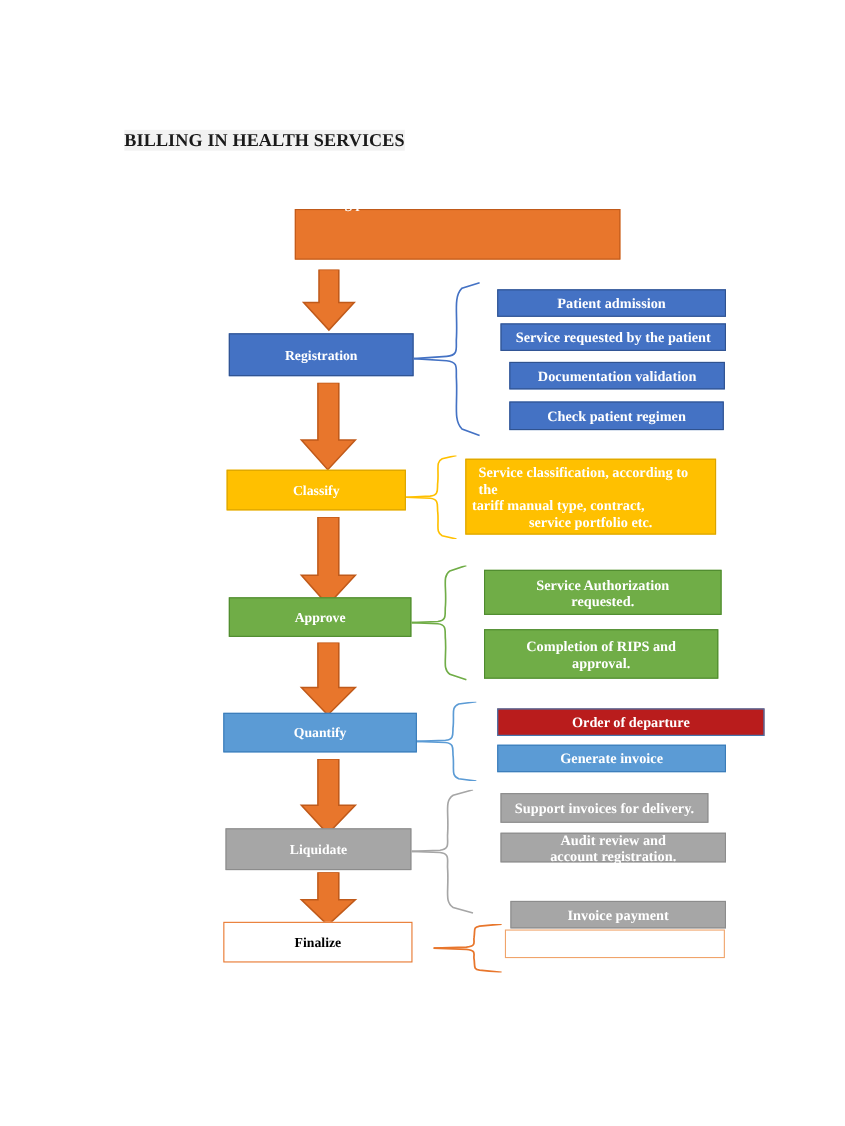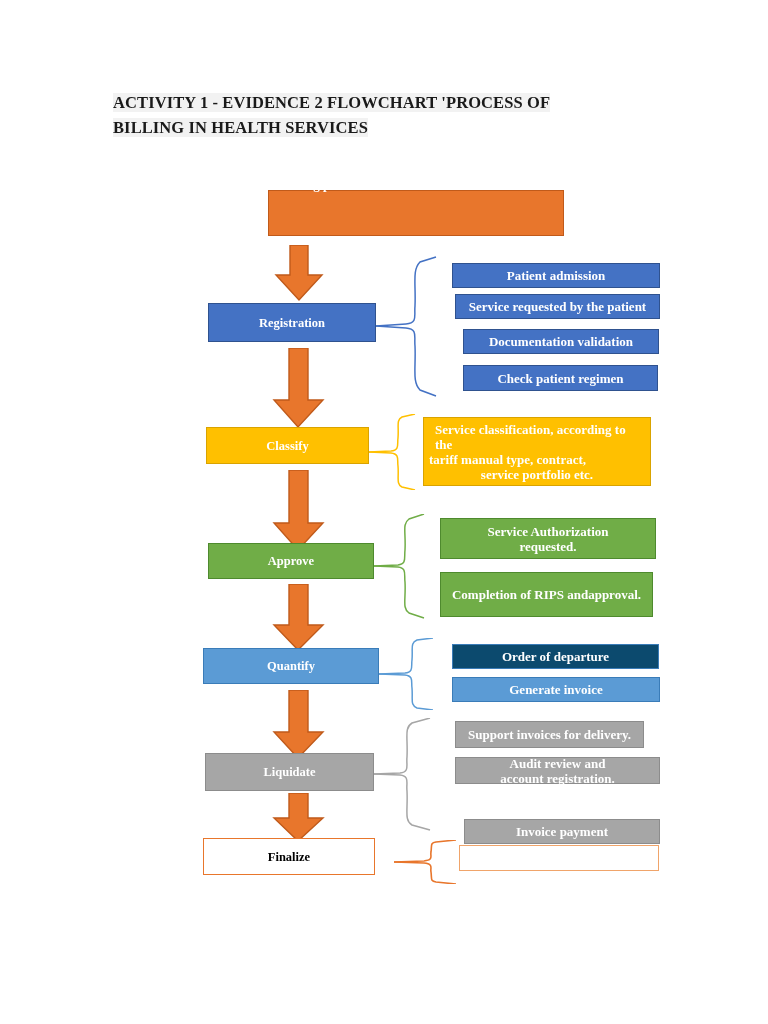--- a/index.html
+++ b/index.html
@@ -84,21 +84,21 @@
   .note-lines { display:block; width:100%; }
   .note-lines span { display:block; }
   .l-center { text-align:center; }
   .l-left   { text-align:left; }
   .l-ind    { text-align:left; padding-left:6px; }
 </style>
 </head>
 <body>
 
 <div id="doc-title">
-  <span class="hl">ACTIVITY 1 - EVIDENCE 2 FLOWCHART 'PROCESS OF</span><br>
+  <br>
   <span class="hl">BILLING IN HEALTH SERVICES</span>
 </div>
 
 <div class="node head" style="left:268px; top:190px; width:296px; height:46px; background:#E8762C; border:1px solid #C05A1A; flex-direction:column; justify-content:center; align-items:stretch;">
   <span style="text-align:left;">Billing process in services of</span>
   <span class="head-line2">health</span>
 </div>
 
 <svg class="arrow" style="left:274px; top:245px;" width="50" height="57" viewBox="0 0 50 57">
   <polygon points="16,0 34,0 34,30 48,30 25,55 2,30 16,30" fill="#E8762C" stroke="#C05A1A" stroke-width="1.4"></polygon>
@@ -143,37 +143,37 @@
 
 <svg class="brace" style="left:374px; top:514px;" width="62" height="106" viewBox="0 0 62 106">
   <path d="M0,52 L24,51 C33,50 30,44 31,36 C32,18 28,10 35,5 L50,0" fill="none" stroke="#70AD47" stroke-width="1.5"></path>
   <path d="M0,52 L24,53 C33,54 30,60 31,68 C32,86 28,94 35,99 L50,104" fill="none" stroke="#70AD47" stroke-width="1.5"></path>
 </svg>
 
 <div class="sub" style="left:440px; top:518px; width:216px; height:41px; background:#70AD47; border:1px solid #4E8A2E; flex-direction:column;">
   <span>Service Authorization</span>
   <span>requested.</span>
 </div>
-<div class="sub" style="left:440px; top:572px; width:213px; height:45px; background:#70AD47; border:1px solid #4E8A2E; flex-direction:row;">
+<div class="sub" style="left:440px; top:572px; width:213px; height:45px; background:#70AD47; border:1px solid #4E8A2E; flex-direction:column;">
   <span>Completion of RIPS and</span>
   <span>approval.</span>
 </div>
 
 <svg class="arrow" style="left:272px; top:584px;" width="54" height="68" viewBox="0 0 54 68">
   <polygon points="17,0 36,0 36,41 51,41 26,66 2,41 17,41" fill="#E8762C" stroke="#C05A1A" stroke-width="1.4"></polygon>
 </svg>
 
 <div class="node" style="left:203px; top:648px; width:176px; height:36px; background:#5B9BD5; border:1px solid #3A7CB8;">Quantify</div>
 
 <svg class="brace" style="left:379px; top:638px;" width="66" height="72" viewBox="0 0 66 72">
   <path d="M0,36 L26,35 C35,34 32,28 33,22 C34,10 31,5 38,2 L54,0" fill="none" stroke="#5B9BD5" stroke-width="1.5"></path>
   <path d="M0,36 L26,37 C35,38 32,44 33,50 C34,62 31,67 38,70 L54,72" fill="none" stroke="#5B9BD5" stroke-width="1.5"></path>
 </svg>
 
-<div class="sub" style="left:452px; top:644px; width:207px; height:25px; background:#0c4a6e; border:1px solid #3A7CB8;">Order of departure</div>
+<div class="sub" style="left:452px; top:644px; width:243px; height:25px; background:#b91c1c; border:1px solid #3A7CB8;">Order of departure</div>
 <div class="sub" style="left:452px; top:677px; width:208px; height:25px; background:#5B9BD5; border:1px solid #3A7CB8;">Generate invoice</div>
 
 <svg class="arrow" style="left:272px; top:690px;" width="54" height="70" viewBox="0 0 54 70">
   <polygon points="17,0 36,0 36,42 51,42 26,68 2,42 17,42" fill="#E8762C" stroke="#C05A1A" stroke-width="1.4"></polygon>
 </svg>
 
 <div class="node" style="left:205px; top:753px; width:169px; height:38px; background:#A6A6A6; border:1px solid #8C8C8C;">Liquidate</div>
 
 <svg class="brace" style="left:374px; top:718px;" width="72" height="114" viewBox="0 0 72 114">
   <path d="M0,56 L26,55 C36,54 32,47 33,39 C34,19 30,10 38,5 L56,0" fill="none" stroke="#A6A6A6" stroke-width="1.5"></path>

